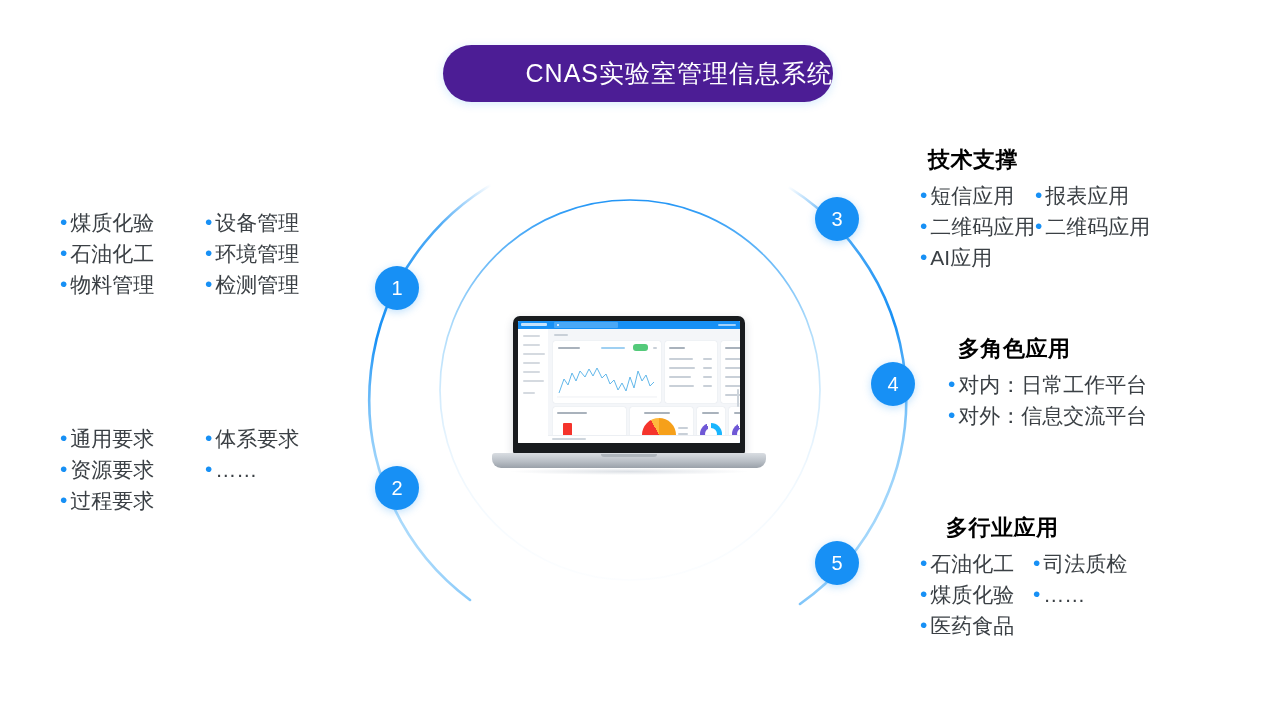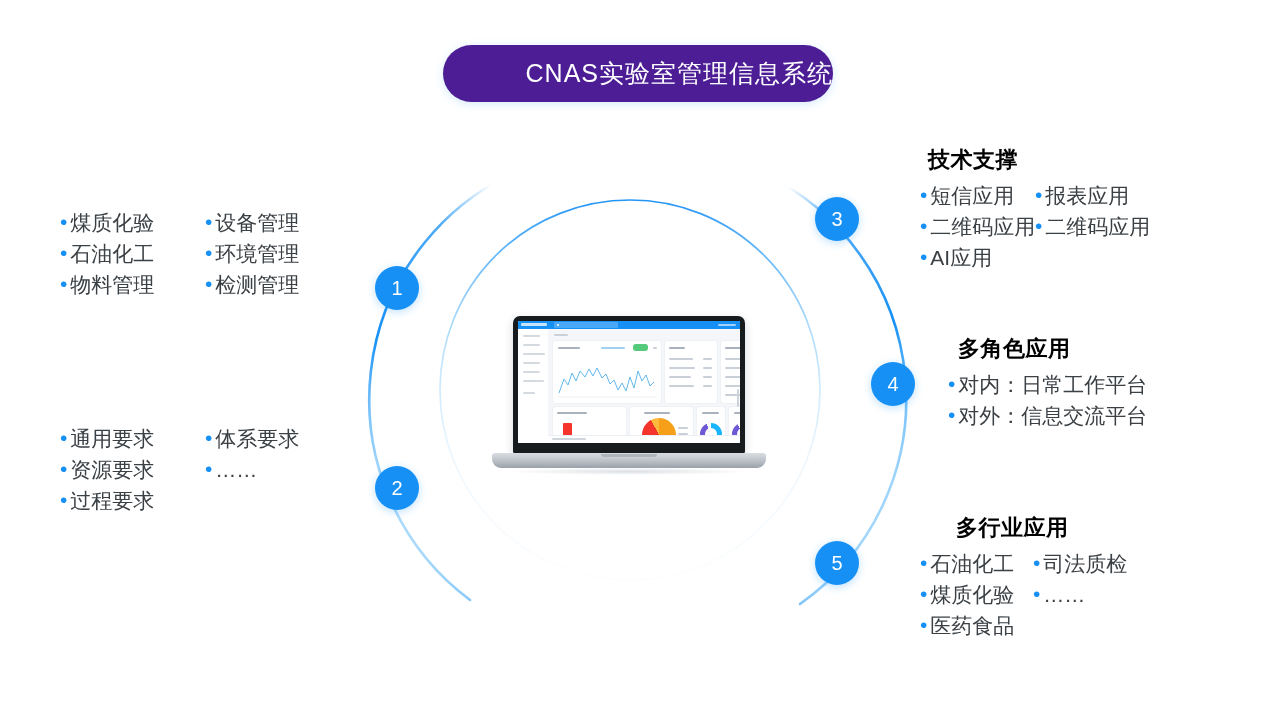--- a/index.html
+++ b/index.html
@@ -122,21 +122,21 @@
   
   #block-tech { left: 920px; top: 145px; }
   #block-tech h3 { margin-left: 8px; }
   #block-tech .col:nth-child(1) { width: 115px; }
 
   #block-role { left: 948px; top: 334px; }
   #block-role h3 { margin-left: 10px; font-family: Liberation Mono, monospace; }
   #block-role .col:nth-child(1) { width: auto; }
 
   #block-industry { left: 920px; top: 513px; }
-  #block-industry h3 { margin-left: 36px; }
+  #block-industry h3 { margin-left: 26px; }
   #block-industry .col:nth-child(1) { width: 113px; }
 
   
   #laptop {
     position: absolute;
     left: 492px;
     top: 316px;
     width: 274px;
     height: 165px;
     z-index: 4;

